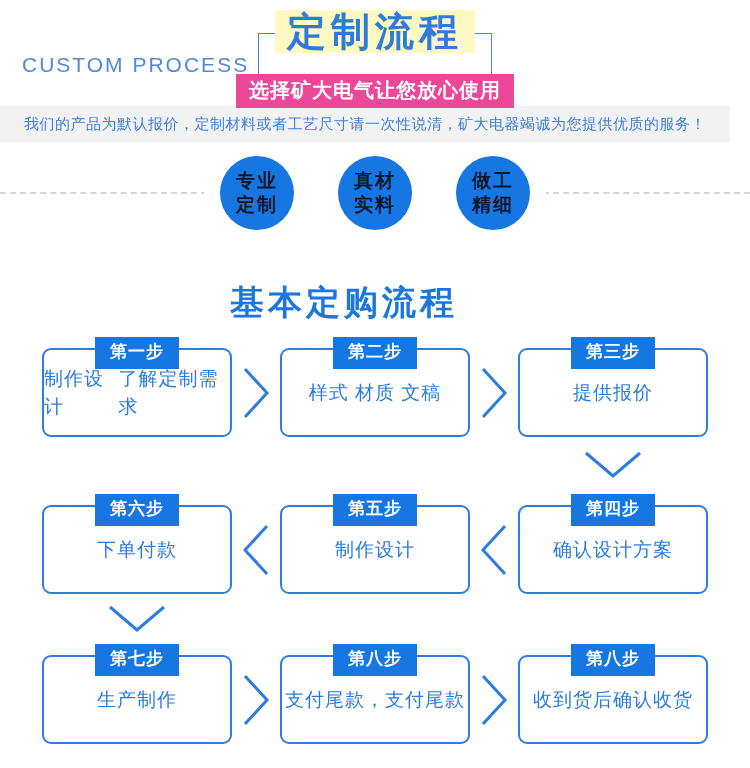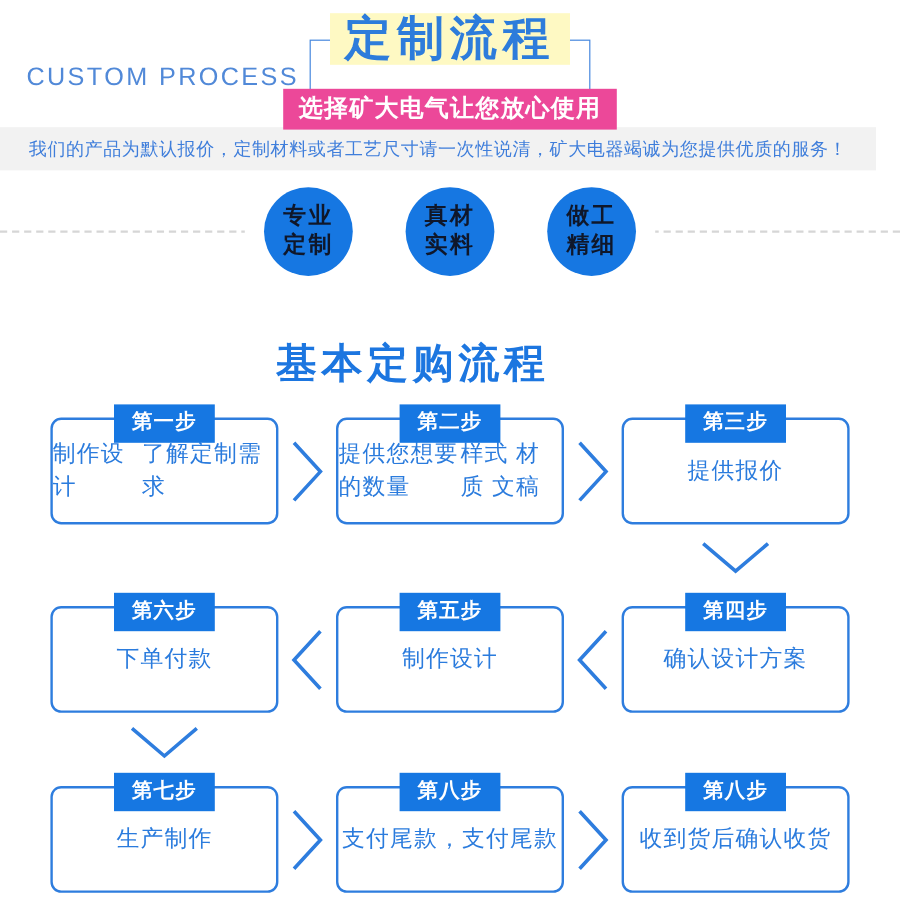--- a/index.html
+++ b/index.html
@@ -102,21 +102,20 @@
       <div class="step-line">制作设计</div>
       <div class="step-line">了解定制需求</div>
     </div>
     <div class="arrow-cell">
       <svg width="28" height="54" viewBox="0 0 28 54">
           <polyline points="3,3 25,27 3,51" fill="none" stroke="#2e7dde" stroke-width="3"></polyline>
         </svg>
     </div>
     <div class="step-box">
       <div class="step-badge">第二步</div>
-      <div class="step-line">提供您想要的数量</div>
       <div class="step-line">样式 材质 文稿</div>
     </div>
     <div class="arrow-cell">
       <svg width="28" height="54" viewBox="0 0 28 54">
           <polyline points="3,3 25,27 3,51" fill="none" stroke="#2e7dde" stroke-width="3"></polyline>
         </svg>
     </div>
     <div class="step-box">
       <div class="step-badge">第三步</div>
       <div class="step-line">提供报价</div>

